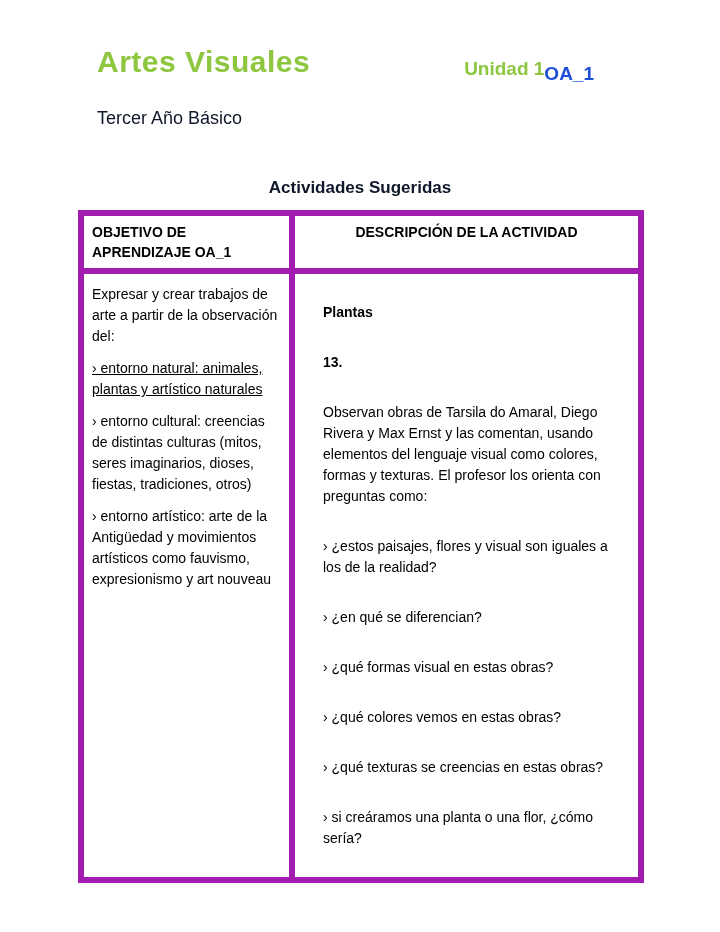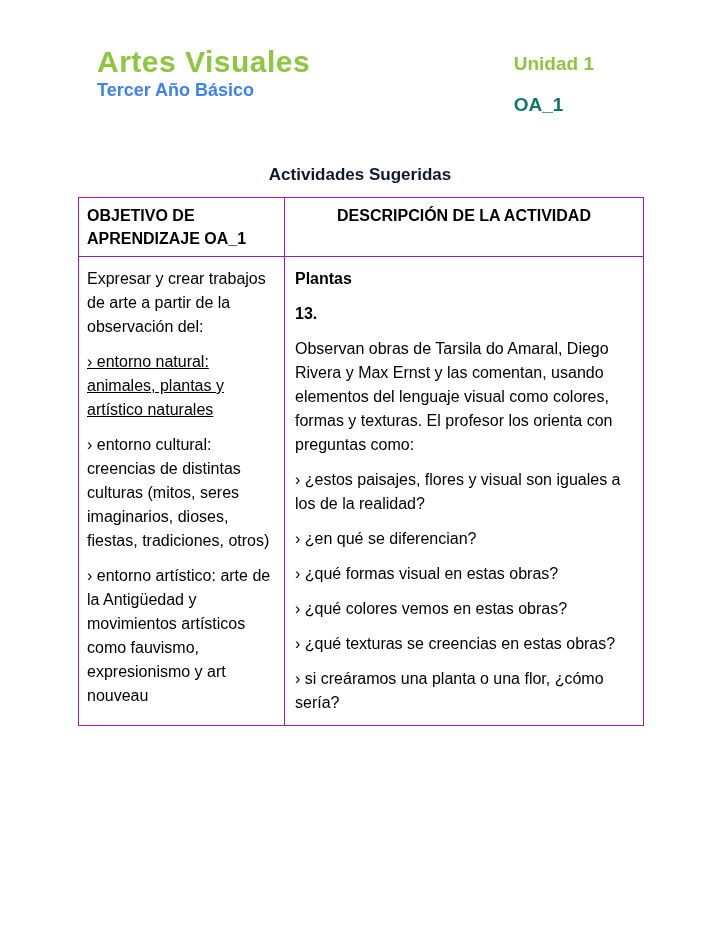--- a/index.html
+++ b/index.html
@@ -16,71 +16,71 @@
     background: #ffffff;
     overflow: hidden;
   }
   
   .doc-header {
     display: flex;
     justify-content: space-between;
     align-items: flex-start;
     padding: 45px 126px 0 97px;
   }
-  .header-left { display: flex; flex-direction: column; }
-  .header-right { display: flex; flex-direction: column; align-items: flex-start; text-align: right; }
+  .header-left { display: flex; flex-direction: column; gap: 28px; }
+  .header-right { display: flex; flex-direction: row; align-items: center; text-align: right; }
   .doc-title {
     margin: 0;
     font-size: 30px;
     font-weight: bold;
     color: #8DC63F;
     letter-spacing: 0.5px;
     line-height: 1.1;
   }
   .doc-subtitle {
-    margin: 2px 0 8px 0;
+    margin: 2px 0 0 0;
     font-size: 18px;
-    font-weight: bold;
-    color: #3b82f6;
+    font-weight: normal;
+    color: #0f172a;
     line-height: 1.2;
   }
   .unit-label {
     margin-top: 8px;
     font-size: 19px;
     font-weight: bold;
     color: #8DC63F;
     line-height: 1.2;
   }
   .oa-label {
     margin-top: 18px;
     font-size: 19px;
     font-weight: bold;
-    color: #0f766e;
+    color: #1d4ed8;
     line-height: 1.2;
   }
   
   .section-title {
     margin: 48px 0 12px 0;
     text-align: center;
     font-size: 17px;
     font-weight: bold;
     color: #0f172a;
   }
   
   table.activity-table {
     border-collapse: collapse;
     margin-left: 78px;
     width: 566px;
     table-layout: fixed;
   }
   table.activity-table th,
   table.activity-table td {
-    border: 1px solid #a21caf;
+    border: 6px solid #a21caf;
     vertical-align: top;
-    font-size: 16px;
+    font-size: 14px;
   }
   th.col-obj {
     width: 189px;
     text-align: left;
     padding: 6px 8px;
     font-weight: bold;
     line-height: 1.45;
   }
   th.col-desc {
     text-align: center;
@@ -93,21 +93,21 @@
     padding: 4px 10px 10px 8px;
     height: 428px;
     line-height: 1.5;
   }
   td.cell-desc {
     padding: 4px 12px 10px 10px;
     line-height: 1.5;
   }
   .cell-obj p { margin: 0 0 0 0; padding-top: 6px; font-weight: normal; }
   .cell-obj p.spaced { padding-top: 11px; }
-  .cell-desc p { margin: 0; padding-top: 6px; }
+  .cell-desc p { margin: 18px; padding-top: 6px; }
   .cell-desc p.bold { font-weight: bold; }
   .cell-desc p.spaced { padding-top: 11px; }
   .underlined { text-decoration: underline; }
 </style>
 </head>
 <body>
 
 <div class="page">
 
   <header class="doc-header">

